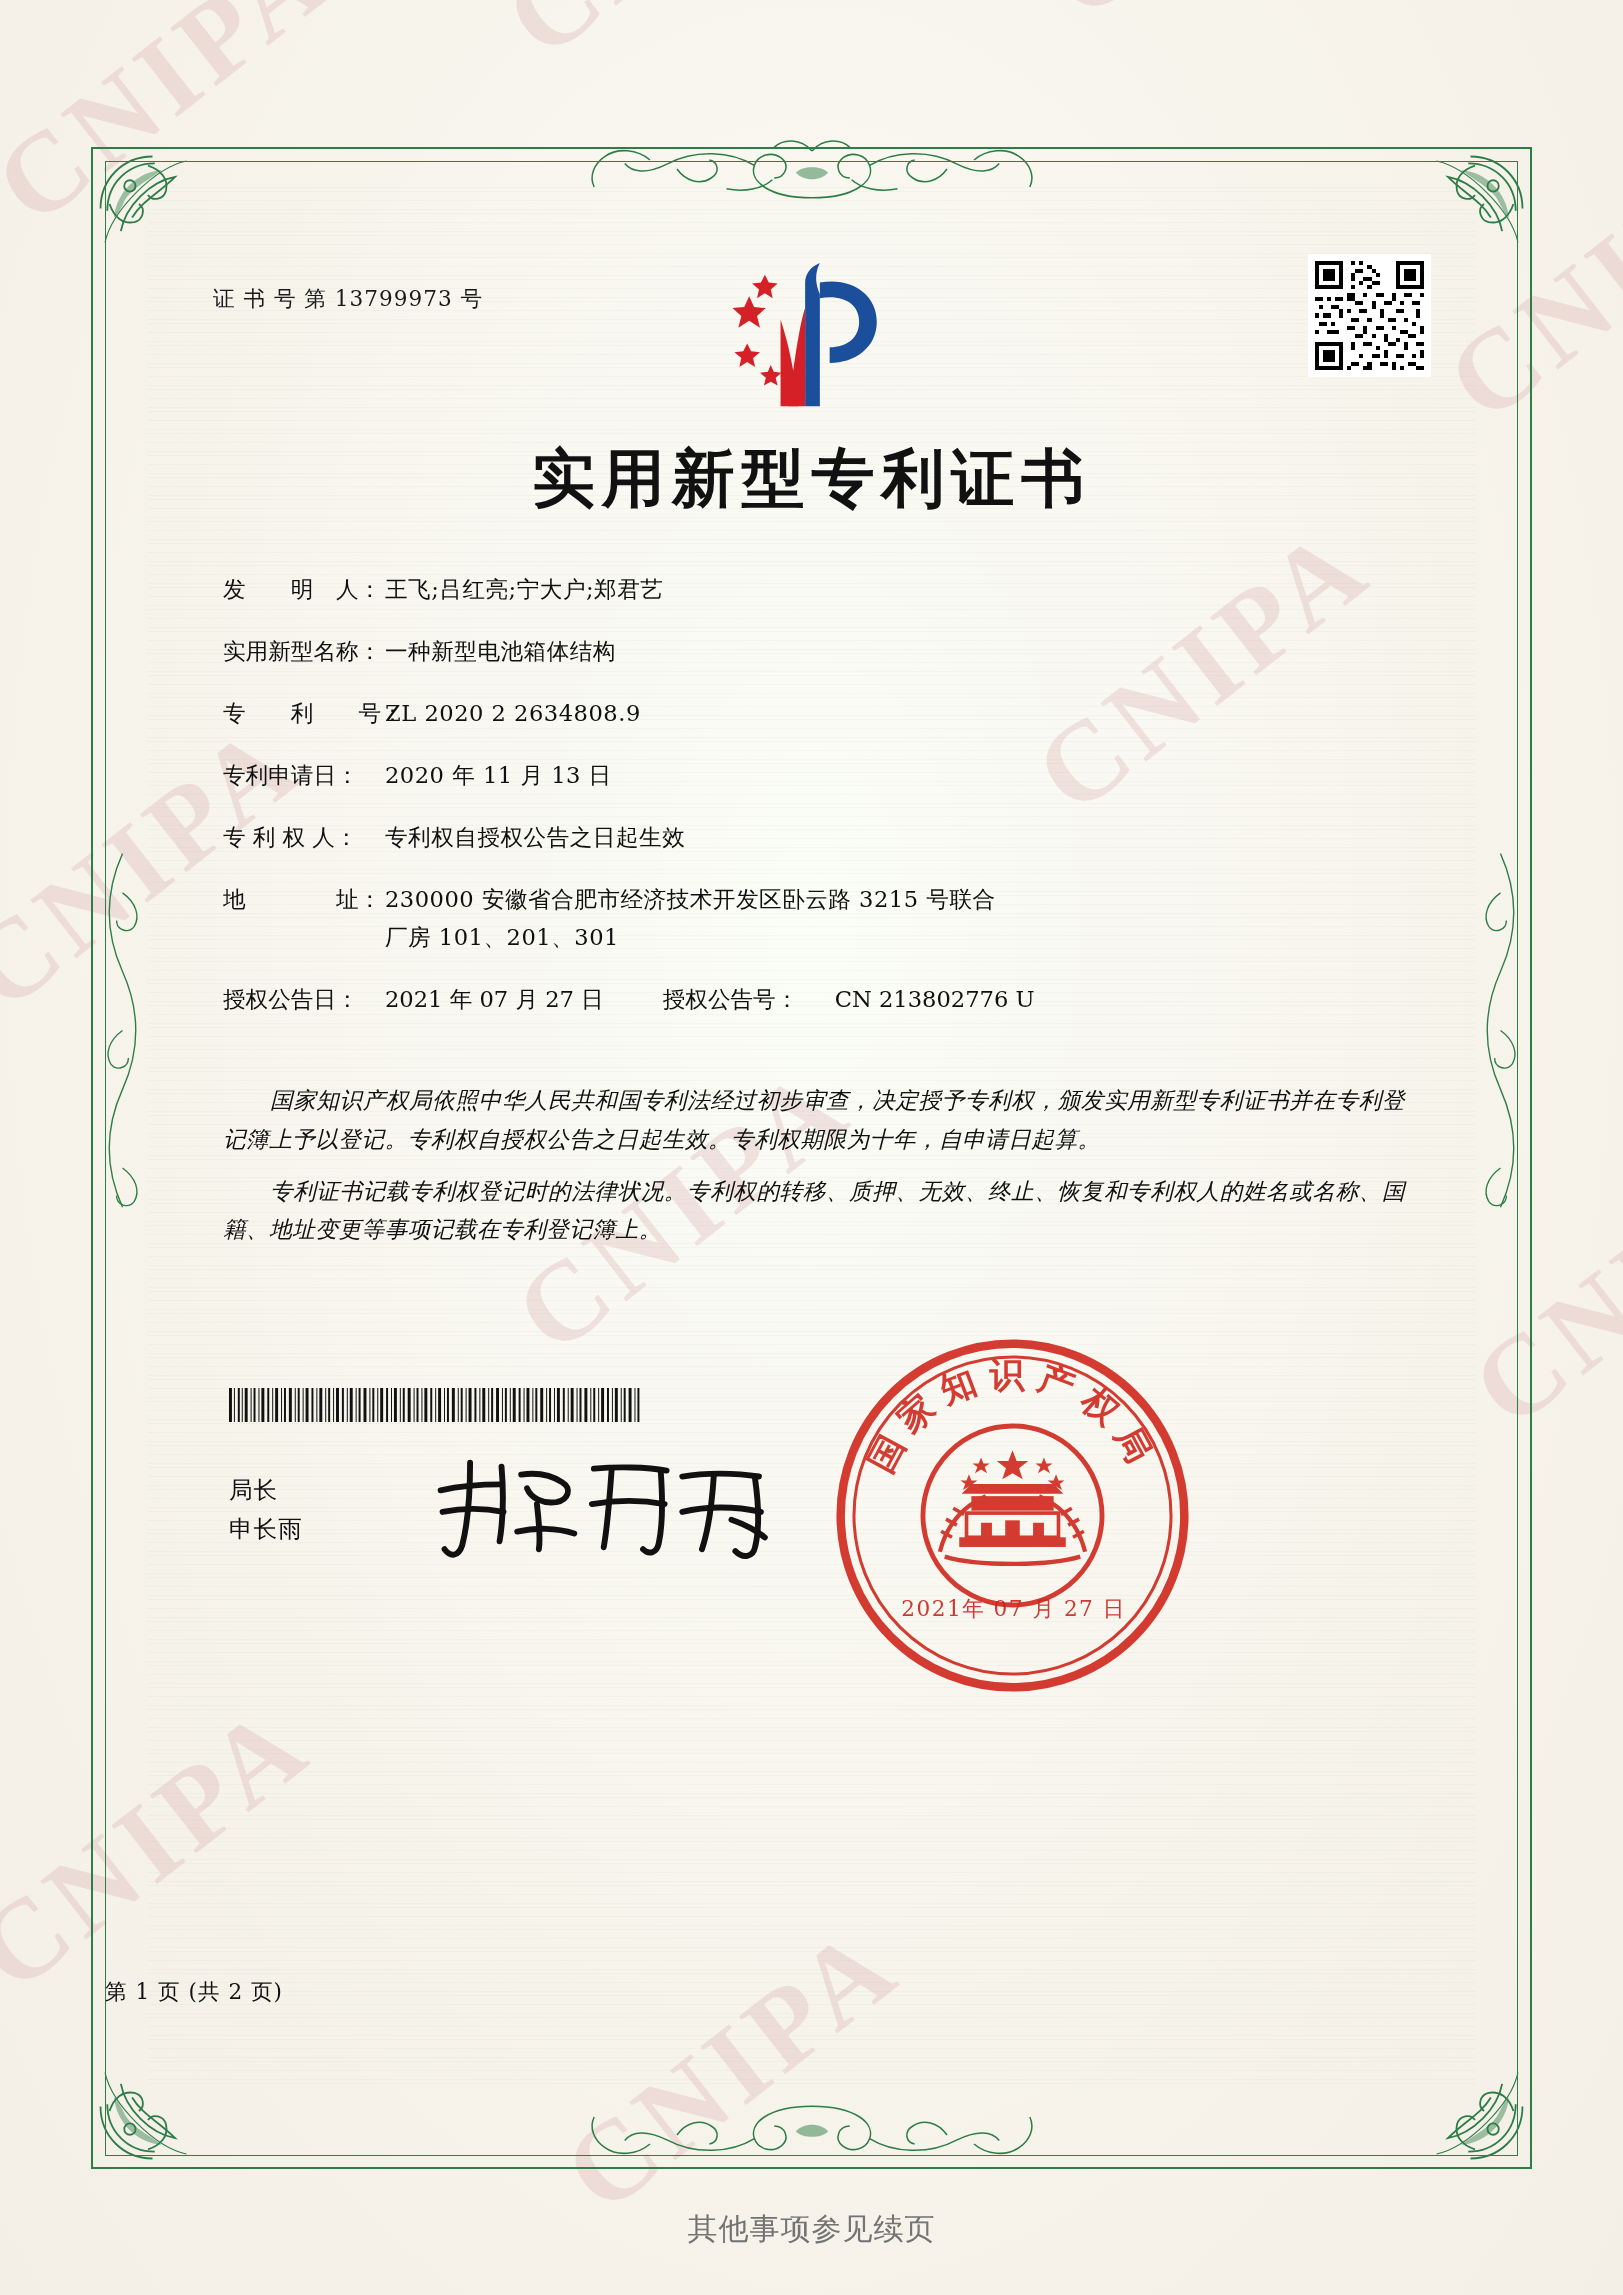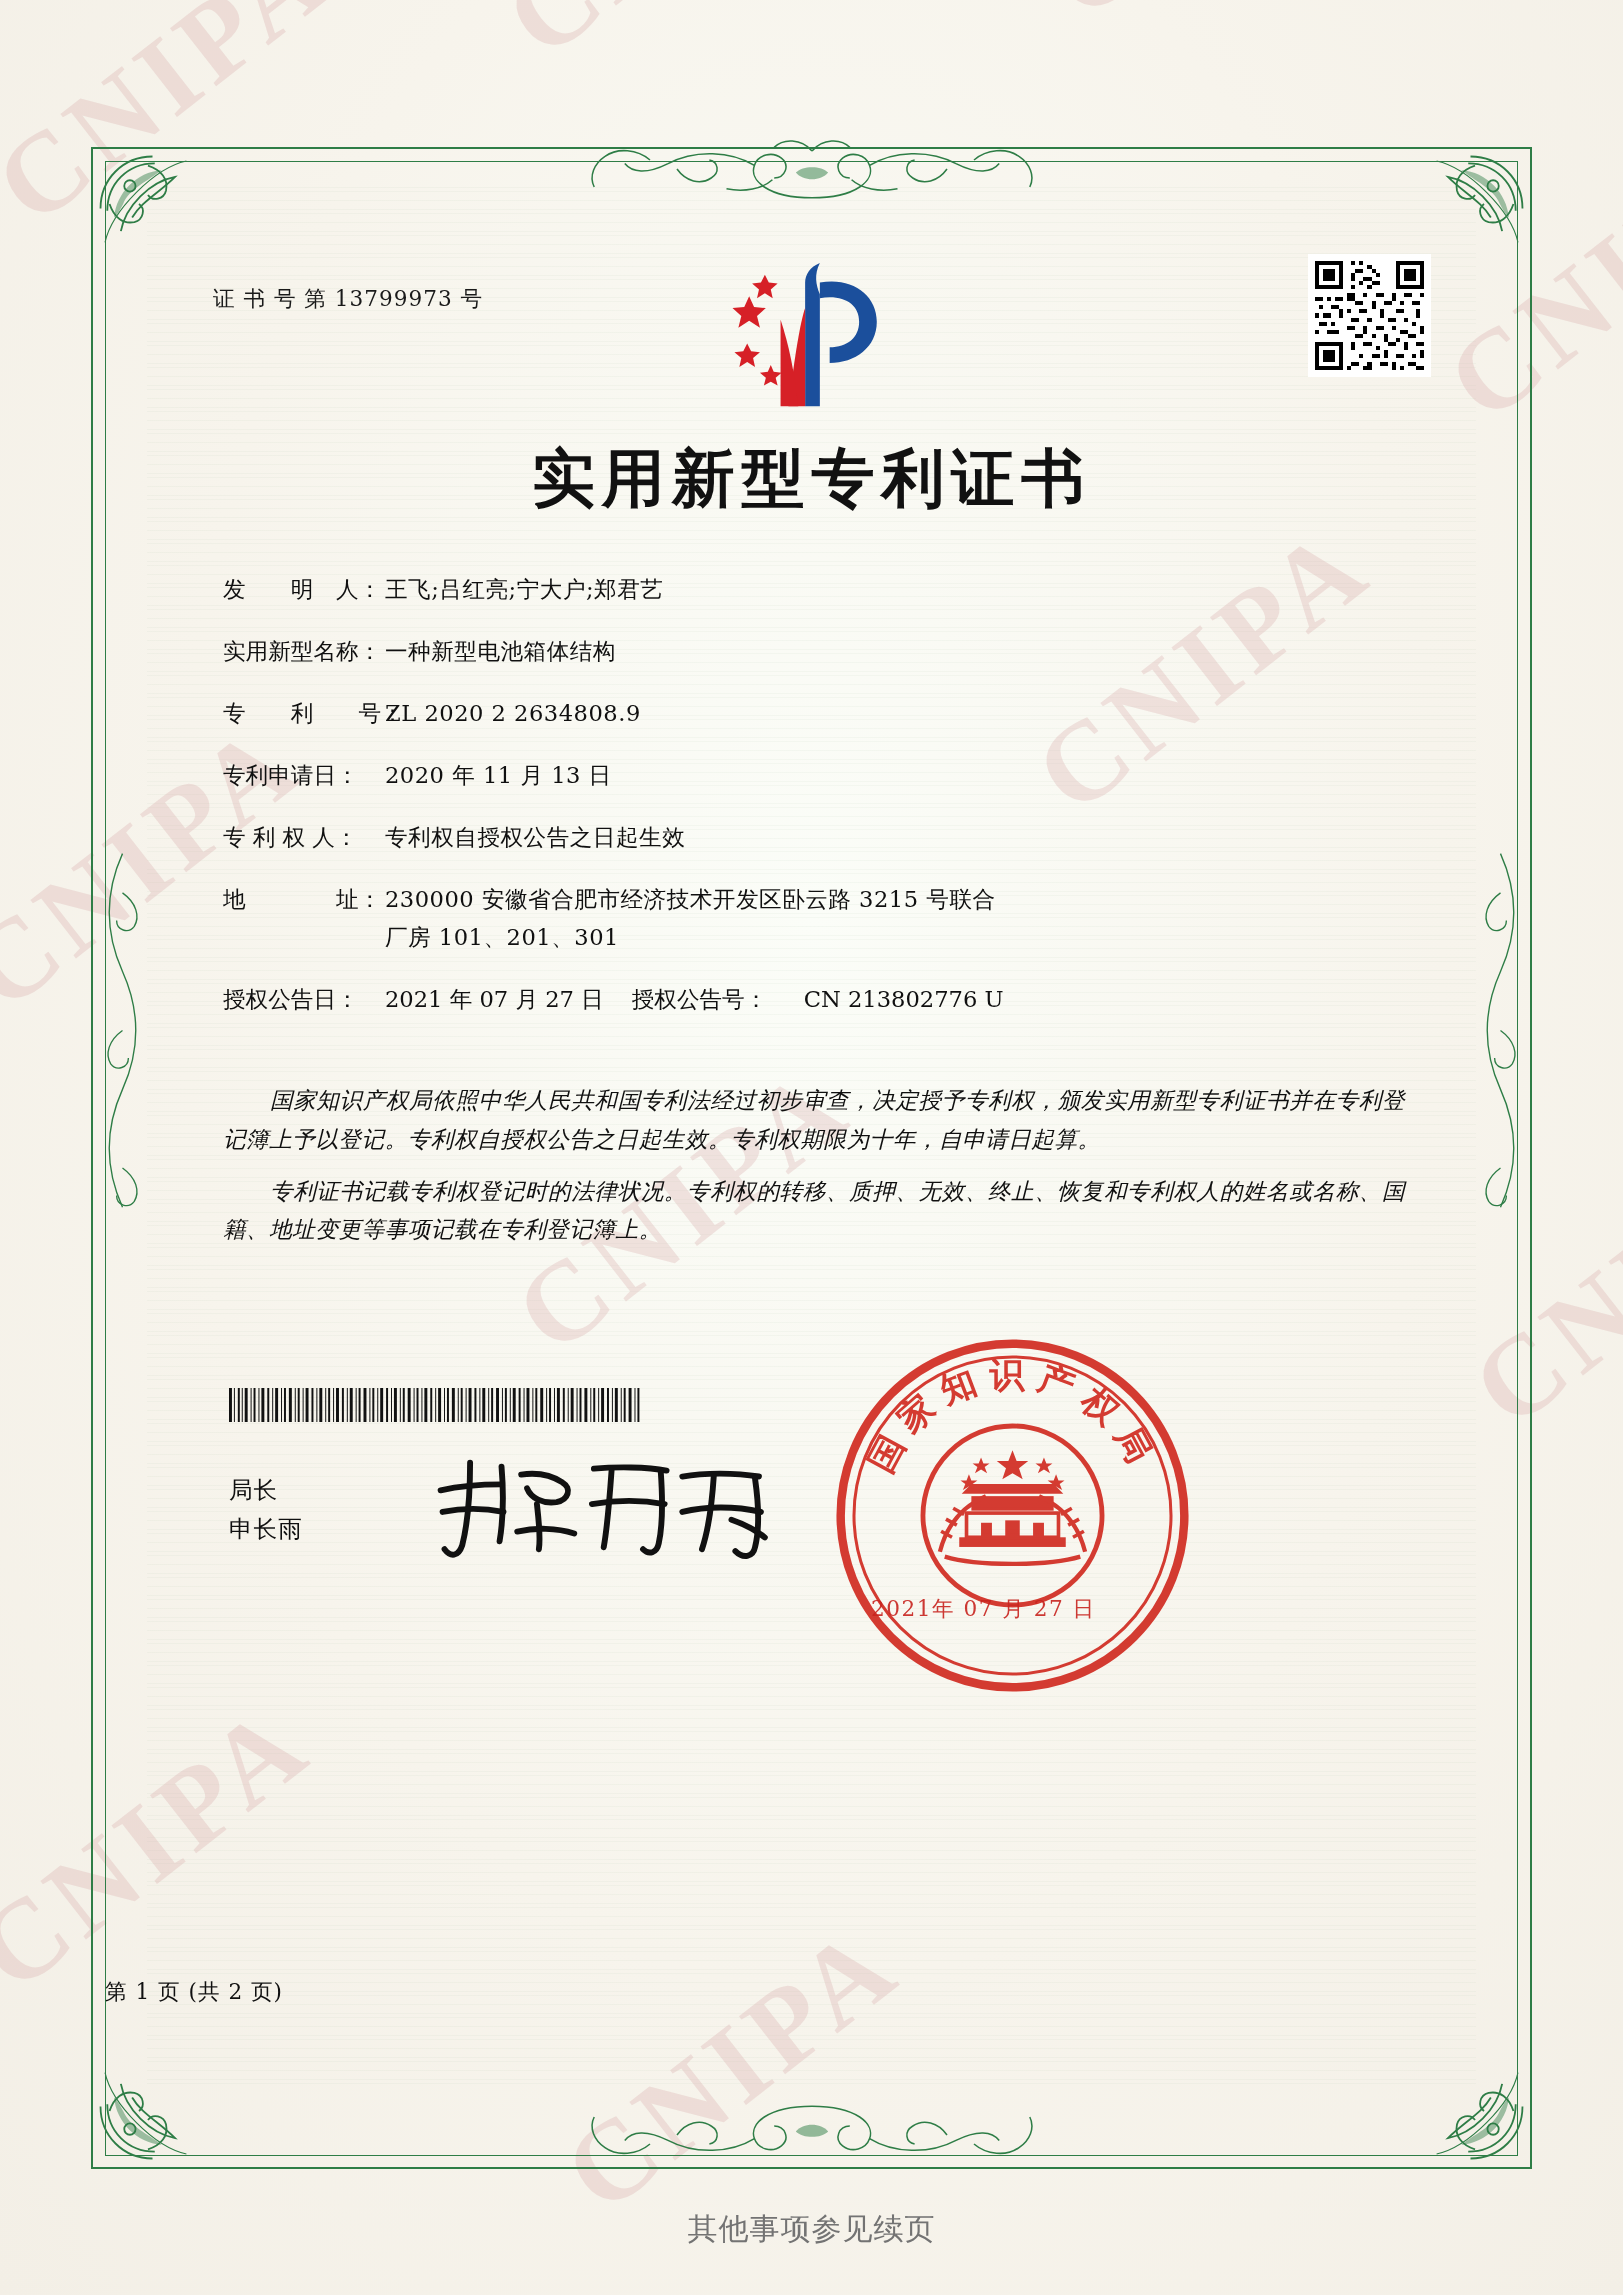--- a/index.html
+++ b/index.html
@@ -197,21 +197,21 @@
     display: block;
     margin-top: 5.9px;
   }
 
   .field-row.pair {
     margin-bottom: 0;
   }
   .pair-right {
     display: flex;
     align-items: flex-start;
-    margin-left: 28px;
+    margin-left: 59px;
   }
   .pair-right .f-label {
     width: 172px;
     flex: 0 0 172px;
   }
 
   .paragraphs {
     position: absolute;
     left: 118px;
     right: 113px;
@@ -260,20 +260,21 @@
     left: 726px;
     top: 1173px;
     width: 363px;
     height: 363px;
   }
   .seal-date {
     position: absolute;
     left: 766px;
     top: 1433px;
     width: 285px;
+    text-align: center;
     font-size: 21.6px;
     color: #c8241f;
     letter-spacing: 1.5px;
     opacity: 0.9;
   }
 
   .page-no {
     position: absolute;
     left: 0;
     right: 0;

